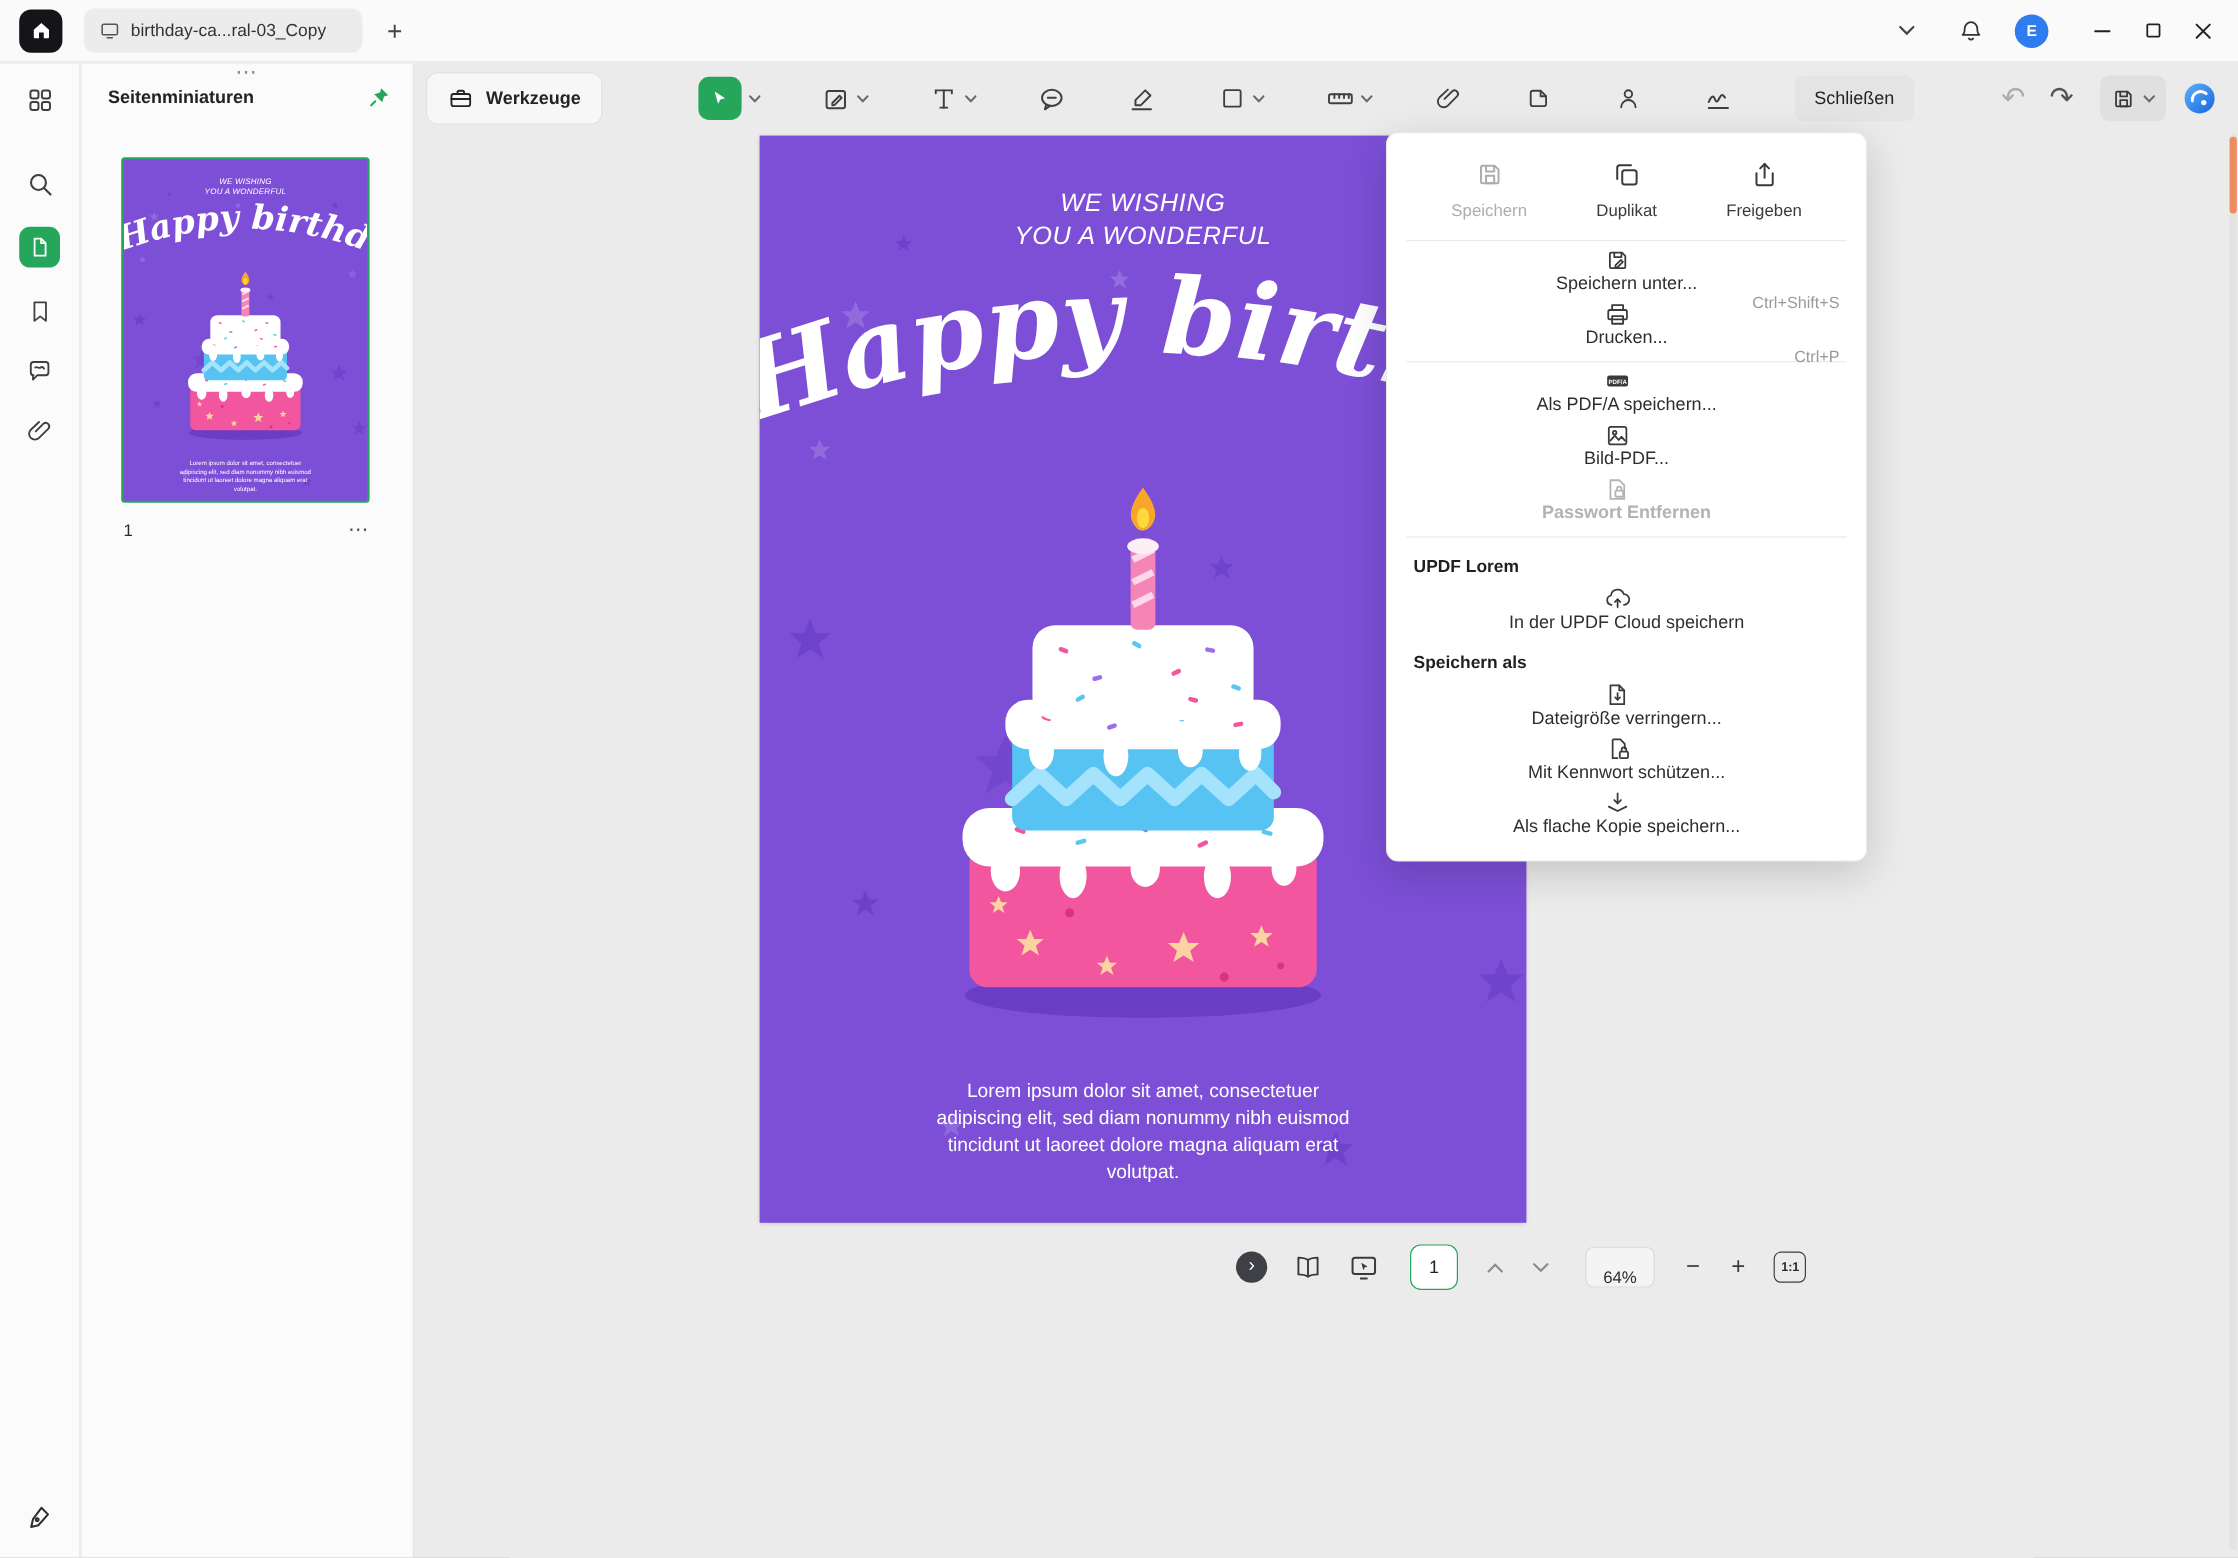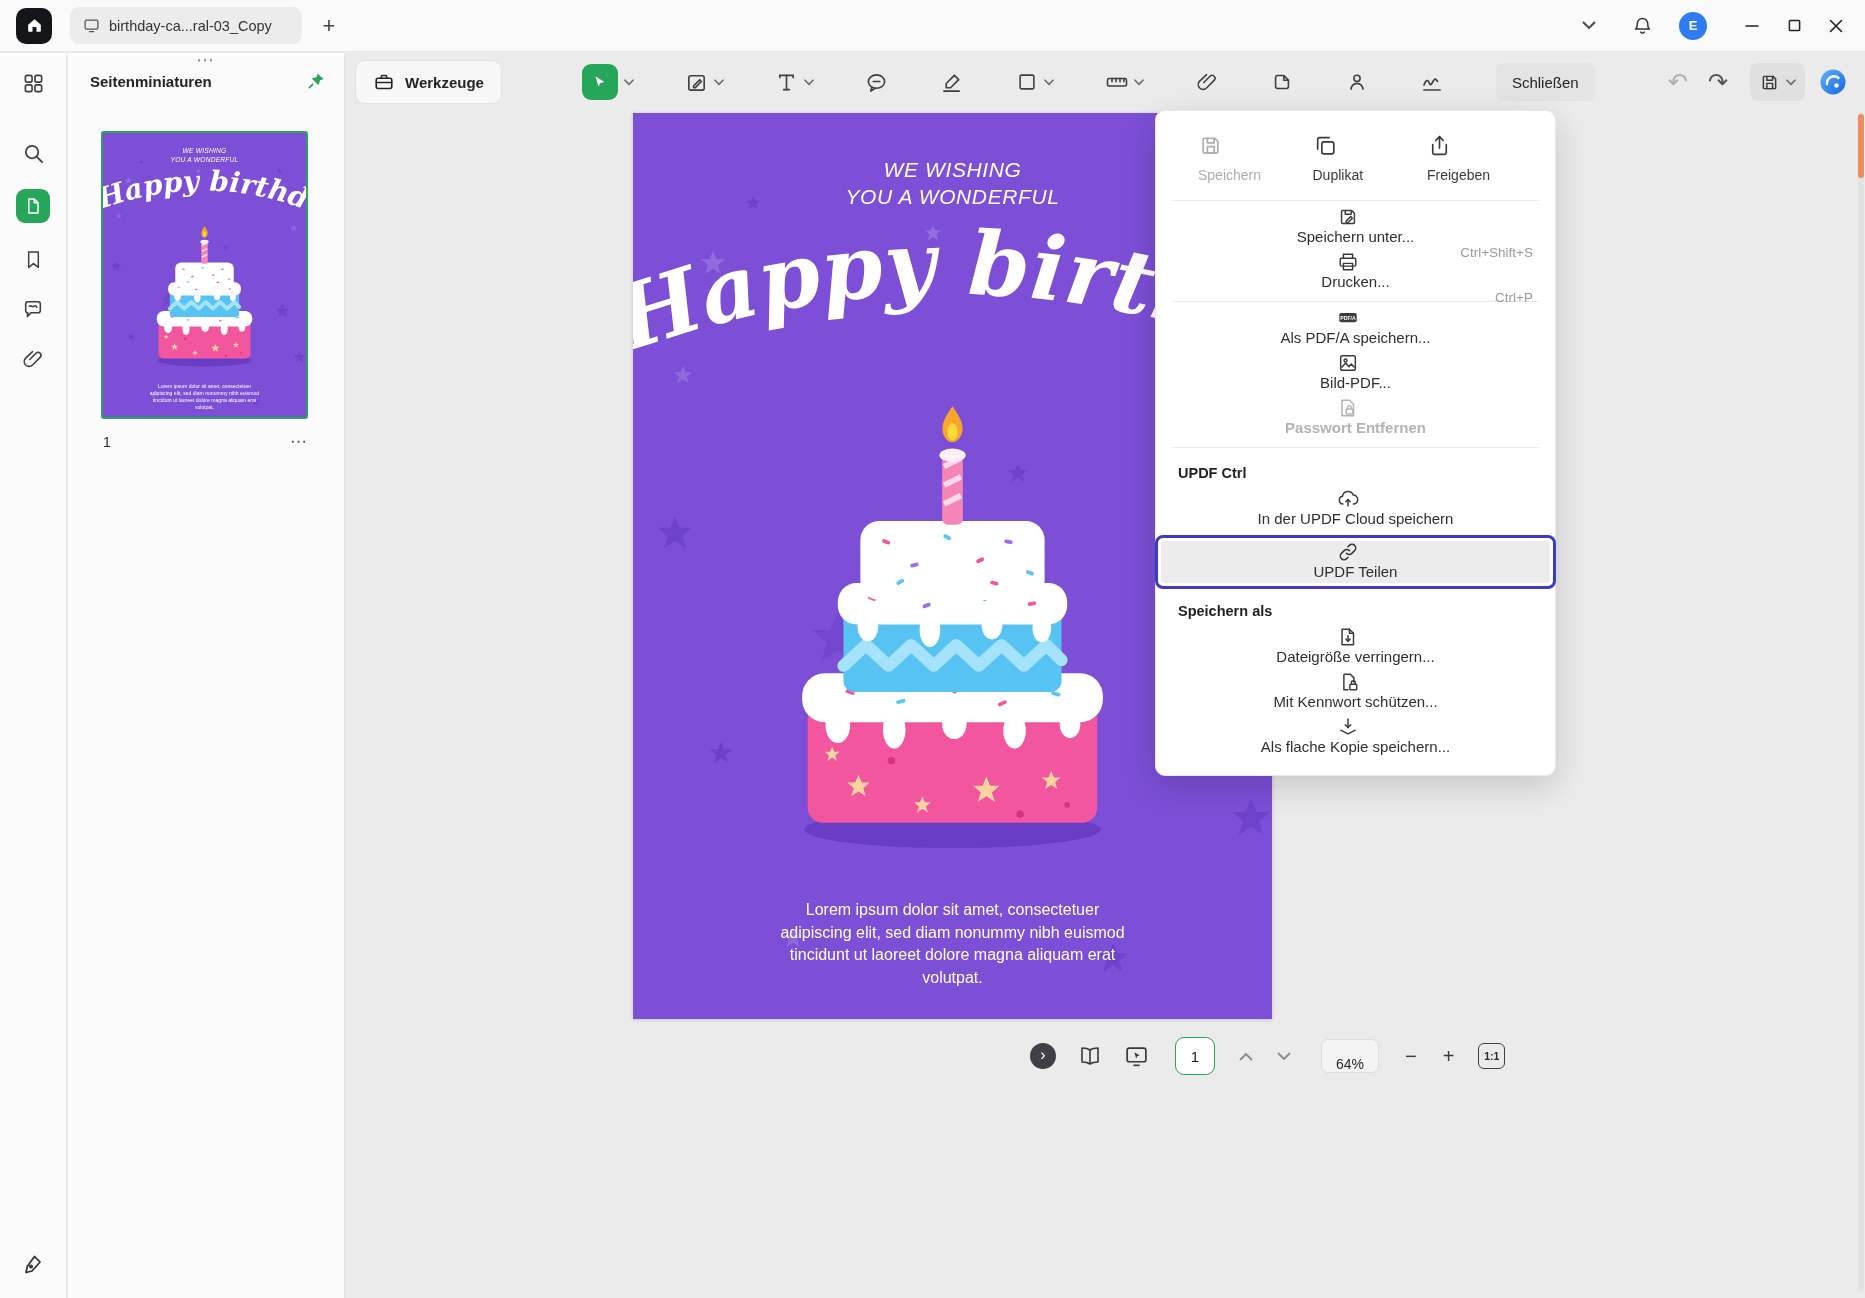--- a/index.html
+++ b/index.html
@@ -81,21 +81,21 @@
   .card-script { width:100%; height:155px; margin-top:2px; z-index:2; flex:none; }
   .script-text { font-family:"DejaVu Serif", serif; font-style:italic; font-weight:bold; font-size:88px; fill:#FFFFFF; }
   .card-cake { width:395px; height:470px; margin-top:12px; z-index:2; flex:none; }
   .card-body { margin-top:auto; margin-bottom:30px; width:345px; text-align:center; color:#FFFFFF;
                font-size:16px; line-height:1.4; z-index:2; }
 
   
   .menu { position:absolute; left:1155px; top:110px; width:401px; background:#FFFFFF; border:1px solid #E9E9E9;
           border-radius:10px; box-shadow:0 10px 34px rgba(0,0,0,.16); padding:14px 16px 14px; z-index:60; }
   .menu-quick { display:flex; justify-content:space-between; padding:8px 26px 12px; }
-  .qa { display:flex; flex-direction:column; gap:9px; color:#3A3A3A; width:86px; }
+  .qa { display:flex; flex-direction:column; align-items:center; gap:9px; color:#3A3A3A; width:86px; }
   .qa span.qlabel { font-size:14px; }
   .qa.disabled { color:#ADADAD; }
   .menu-sep { height:1px; background:#EAEAEA; margin:5px 0; }
   .mi { display:flex; align-items:center; height:45px; padding:0 6px; color:#2E2E2E;flex-direction:column; }
   .mi .micon { width:22px; height:22px; display:flex; align-items:center; justify-content:center; margin-right:15px; color:#3A3A3A; flex:none; }
   .mi .mlabel { font-size:15px; }
   .mi .mshort { margin-left:auto; font-size:13.5px; color:#9A9A9A; }
   .mi.disabled, .mi.disabled .micon { color:#B3B3B3;font-weight:bold; }
   .msection { font-size:14.5px; font-weight:bold; color:#1F1F1F; padding:12px 6px 7px; }
   .mi-highlight { border:3px solid #3B3BC6; border-radius:8px; margin:2px -17px; padding:3px; }
@@ -616,44 +616,33 @@
             <path d="M5.5 3.5h8l4.5 4.5v12.5h-12.5z"></path>
             <rect x="10" y="13" width="7" height="5.5" rx="1"></rect>
             <path d="M11.5 13v-1.6a2 2 0 0 1 4 0V13"></path>
           </svg>
       </span>
       <span class="mlabel">Passwort Entfernen</span>
     </div>
 
     <div class="menu-sep"></div>
 
-    <div class="msection">UPDF Ctrl</div>
+    <div class="msection">UPDF Lorem</div>
 
     <div class="mi">
       <span class="micon">
         <svg viewBox="0 0 24 24" width="22" height="22" stroke="currentColor" fill="none" stroke-width="1.6" stroke-linecap="round" stroke-linejoin="round">
             <path d="M6.5 17.5A4.3 4.3 0 0 1 6 9a6 6 0 0 1 11.6-1.3 4 4 0 0 1 .2 9.8"></path>
             <path d="M12 19.5V12.5"></path>
             <path d="M9.6 14.9 12 12.5l2.4 2.4"></path>
           </svg>
       </span>
       <span class="mlabel">In der UPDF Cloud speichern</span>
     </div>
 
-    <div class="mi-highlight">
-      <div class="mi">
-        <span class="micon">
-          <svg viewBox="0 0 24 24" width="22" height="22" stroke="currentColor" fill="none" stroke-width="1.7" stroke-linecap="round" stroke-linejoin="round">
-              <path d="M10.5 13.5a4 4 0 0 0 5.7 0l3-3a4 4 0 0 0-5.7-5.7L12 6.3"></path>
-              <path d="M13.5 10.5a4 4 0 0 0-5.7 0l-3 3a4 4 0 0 0 5.7 5.7L12 17.7"></path>
-            </svg>
-        </span>
-        <span class="mlabel">UPDF Teilen</span>
-      </div>
-    </div>
 
     <div class="msection">Speichern als</div>
 
     <div class="mi">
       <span class="micon">
         <svg viewBox="0 0 24 24" width="22" height="22" stroke="currentColor" fill="none" stroke-width="1.6" stroke-linecap="round" stroke-linejoin="round">
             <path d="M5.5 3.5h8l4.5 4.5v12.5h-12.5z"></path>
             <path d="M13.5 3.5V8H18"></path>
             <path d="M12 10.5v6"></path>
             <path d="M9.8 14.3 12 16.5l2.2-2.2"></path>

